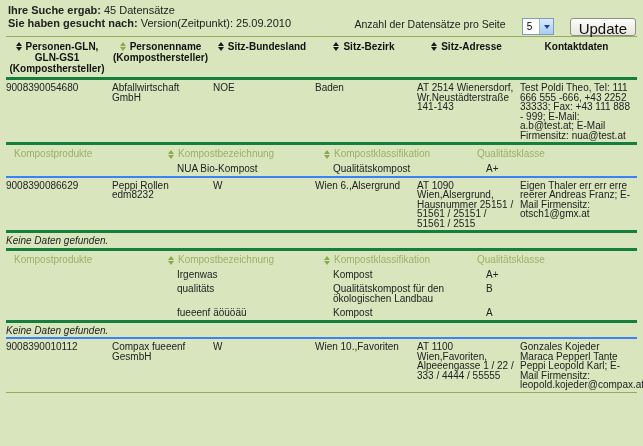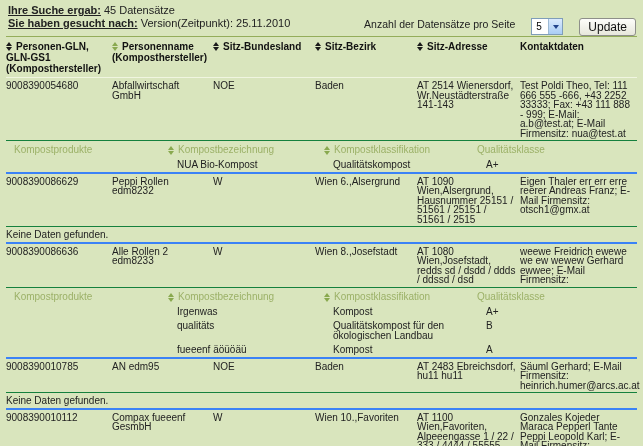--- a/index.html
+++ b/index.html
@@ -2,40 +2,40 @@
 <html><head>
 <meta charset="utf-8">
 <style>
   * { box-sizing: border-box; margin: 0; padding: 0; }
   html, body { width: 643px; background: #d9e5bd; }
   body { font-family: "Liberation Sans", "DejaVu Sans", sans-serif; color: #1f1f1f; }
 
   
   .topbar { position: relative; padding: 4px 7px 2px 8px; height: 36px; }
   .sumline { font-size: 11px; line-height: 13px; color: #222; }
-  .sumline b { font-weight: bold; text-decoration: underline; }
+  .sumline b { font-weight: bold; }
   .controls { position: absolute; right: 7px; top: 18px; display: flex; align-items: flex-start; gap: 16px; font-size: 10.5px; color: #222; white-space: nowrap; }
   .fselect { display: inline-flex; align-items: stretch; border: 1px solid #7f9db9; background: #fff; height: 17px; width: 32px; cursor: default; }
   .fselect .val { flex: 1; font-size: 10px; padding: 2px 0 0 4px; color: #000; }
   .fselect .arrow { width: 14px; background: linear-gradient(#dbeafd, #a9cdf5); border-left: 1px solid #9db9d4; position: relative; }
   .fselect .arrow::after { content: ""; position: absolute; left: 4px; top: 6px; border-left: 3px solid transparent; border-right: 3px solid transparent; border-top: 4px solid #23448c; }
-  .btn { height: 18px; padding: 1px 8px 10px 8px; font-size: 12px; color: #111; background: linear-gradient(#fdfdfa, #e7e7dc); border: 1px solid #8e8f8a; border-radius: 3px; cursor: pointer; }
+  .btn { height: 18px; padding: 1px 8px 10px 8px; font-size: 15px; color: #111; background: linear-gradient(#fdfdfa, #e7e7dc); border: 1px solid #8e8f8a; border-radius: 3px; cursor: pointer; }
 
   
   table.main { width: 631px; margin: 0 6px; border-collapse: collapse; table-layout: fixed;
                border-top: 1px solid #94ad5a; border-bottom: 1px solid #94ad5a; }
   table.main th, table.main td { vertical-align: top; text-align: left; font-size: 10px; }
-  table.main thead th { font-weight: bold; color: #111; line-height: 11px; padding: 4px 4px 3px 0; }
+  table.main thead th { font-weight: bold; color: #111; line-height: 11px; padding: 4px 4px 3px 0; text-align: center; }
   table.main thead tr { border-bottom: 1px solid #f0f5e0; }
   th.green, .green-text { color: #9cb168; }
   table.main td { line-height: 9.5px; padding: 3px 4px 2px 0; color: #222; }
   td.c1, th.c1 { padding-left: 4px; }
   tr.mainrow-next { border-top: 2px solid #3b82f6; }
-  tr.lightline { border-top: 1px solid #15803d; }
-  td.nodata { padding: 3px 0 3px 6px; color: #333; }
+  tr.lightline { border-top: 3px solid #15803d; }
+  td.nodata { padding: 3px 0 3px 6px; color: #333; font-style: italic; }
   tr.subwrap > td { padding: 0; }
 
   
   .sort { display: inline-flex; flex-direction: column; gap: 1px; margin: 1px 4px 0 0; vertical-align: top; }
   .sort i { display: block; width: 0; height: 0; border-left: 3px solid transparent; border-right: 3px solid transparent; }
   .sort .up { border-bottom: 4px solid #1a1a1a; }
   .sort .dn { border-top: 4px solid #1a1a1a; }
   .sort.g .up { border-bottom-color: #89a94f; }
   .sort.g .dn { border-top-color: #89a94f; }
 
@@ -49,21 +49,21 @@
 </head>
 <body>
 
 <div class="topbar">
   <div class="sumline">
     <b>Ihre Suche ergab:</b>
     <span>45 Datensätze</span>
   </div>
   <div class="sumline">
     <b>Sie haben gesucht nach:</b>
-    <span>Version(Zeitpunkt): 25.11.2010</span>
+    <span>Version(Zeitpunkt): 25.09.2010</span>
   </div>
   <div class="controls">
     <span>Anzahl der Datensätze pro Seite</span>
     <span class="fselect">
       <span class="val">5</span>
       <span class="arrow"></span>
     </span>
     <button class="btn">Update</button>
   </div>
 </div>
@@ -150,28 +150,20 @@
       <td>Peppi Rollen edm8232</td>
       <td>W</td>
       <td>Wien 6.,Alsergrund</td>
       <td>AT 1090 Wien,Alsergrund, Hausnummer 25151 / 51561 / 25151 / 51561 / 2515</td>
       <td>Eigen Thaler err err erre reerer Andreas Franz; E-Mail Firmensitz: otsch1@gmx.at</td>
     </tr>
     <tr class="lightline">
       <td colspan="6" class="nodata">Keine Daten gefunden.</td>
     </tr>
 
-    <tr class="mainrow-next">
-      <td class="c1">9008390086636</td>
-      <td>Alle Rollen 2 edm8233</td>
-      <td>W</td>
-      <td>Wien 8.,Josefstadt</td>
-      <td>AT 1080 Wien,Josefstadt, redds sd / dsdd / ddds / ddssd / dsd</td>
-      <td>weewe Freidrich ewewe we ew wewew Gerhard ewwee; E-Mail Firmensitz:</td>
-    </tr>
     <tr class="subwrap lightline">
       <td colspan="6">
         <table class="sub">
           <colgroup>
               <col style="width:162px">
               <col style="width:156px">
               <col style="width:153px">
               <col style="width:160px">
             </colgroup>
           <tbody>
@@ -203,28 +195,20 @@
             <td class="s1"></td>
             <td>fueeenf äöüöäü</td>
             <td>Kompost</td>
             <td>A</td>
           </tr>
         </tbody>
           </table>
       </td>
     </tr>
 
-    <tr class="mainrow-next">
-      <td class="c1">9008390010785</td>
-      <td>AN edm95</td>
-      <td>NOE</td>
-      <td>Baden</td>
-      <td>AT 2483 Ebreichsdorf, hu11 hu11</td>
-      <td>Säuml Gerhard; E-Mail Firmensitz: heinrich.humer@arcs.ac.at</td>
-    </tr>
     <tr class="lightline">
       <td colspan="6" class="nodata">Keine Daten gefunden.</td>
     </tr>
 
     <tr class="mainrow-next">
       <td class="c1">9008390010112</td>
       <td>Compax fueeenf GesmbH</td>
       <td>W</td>
       <td>Wien 10.,Favoriten</td>
       <td>AT 1100 Wien,Favoriten, Alpeeengasse 1 / 22 / 333 / 4444 / 55555</td>

